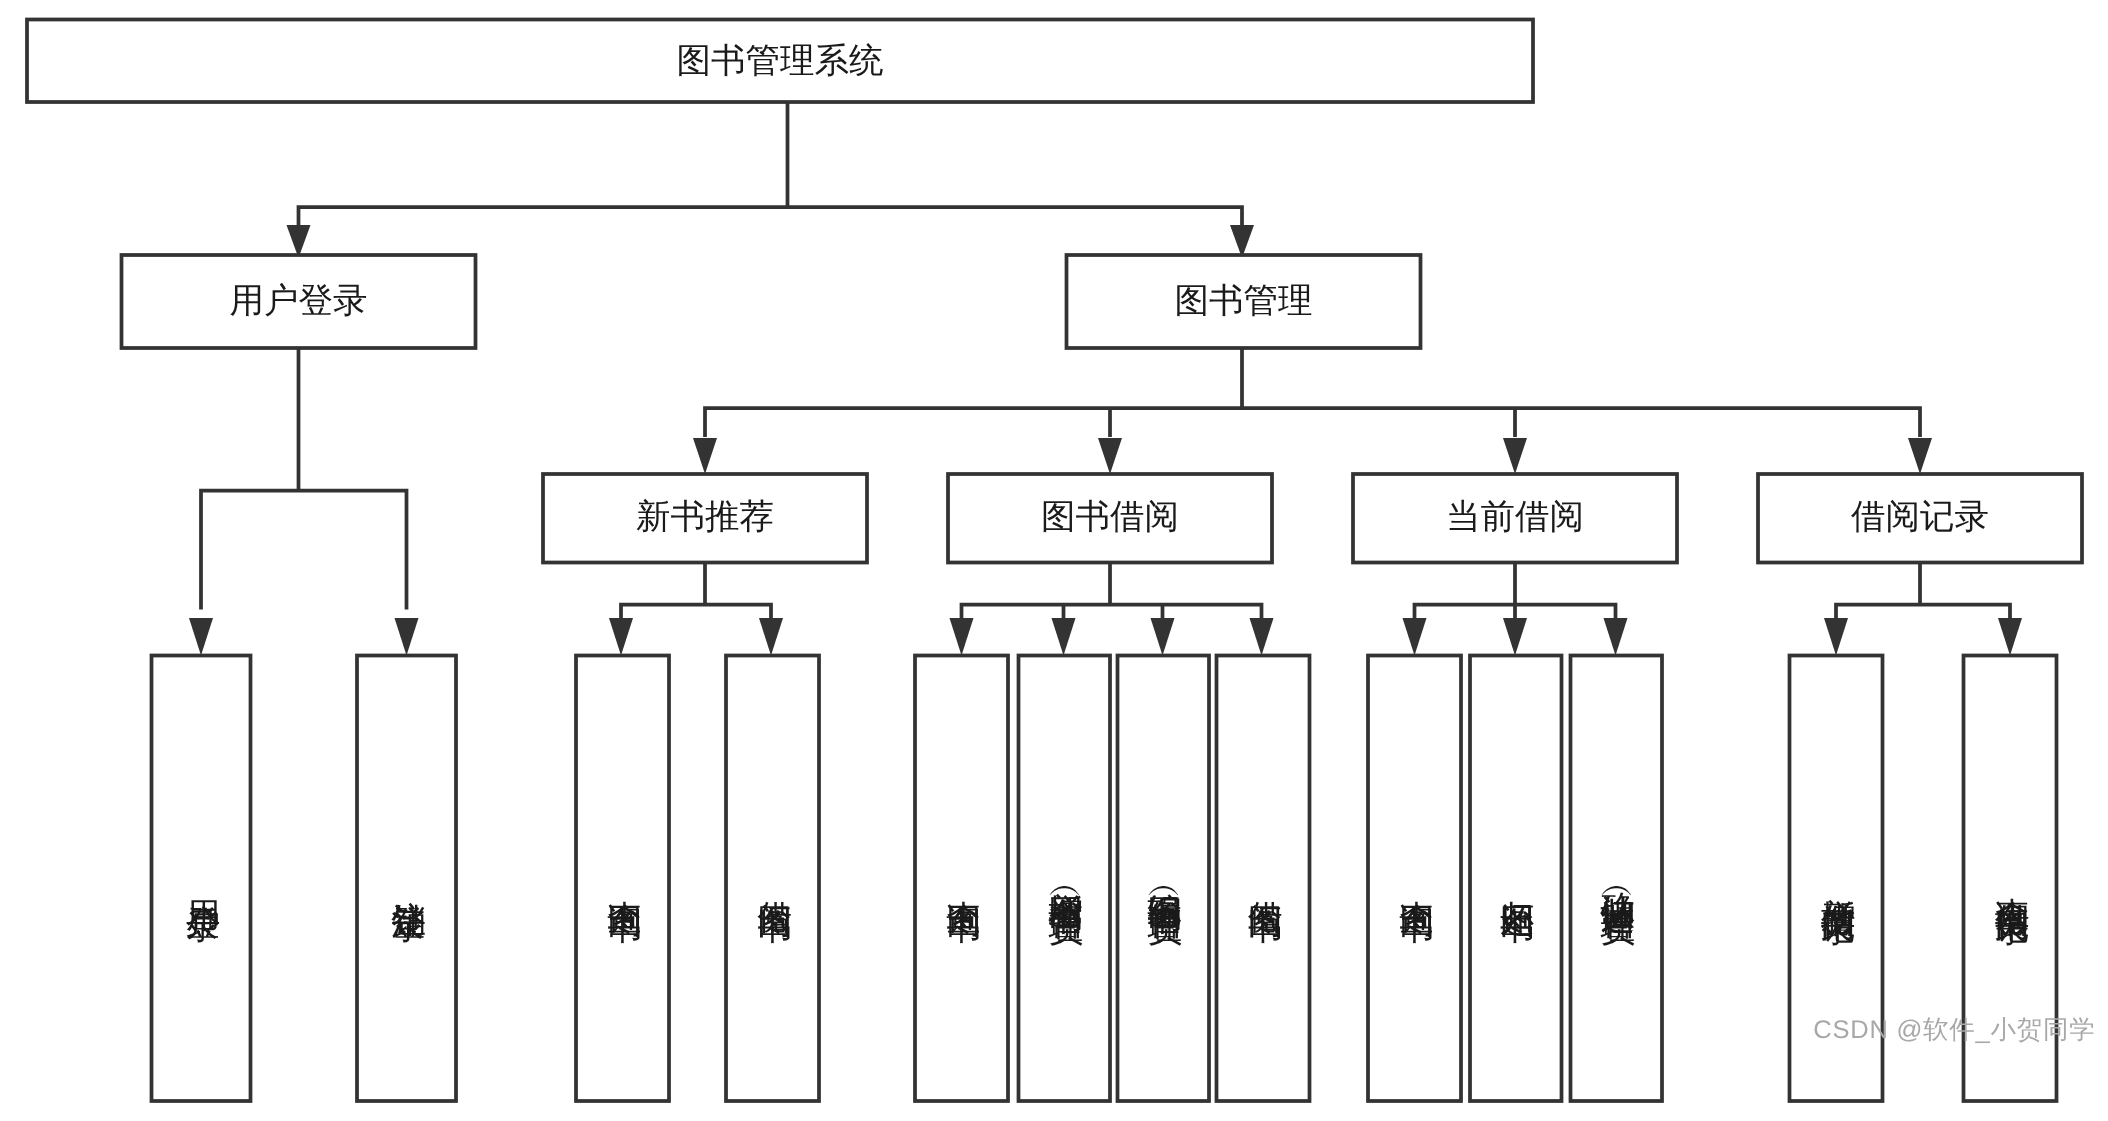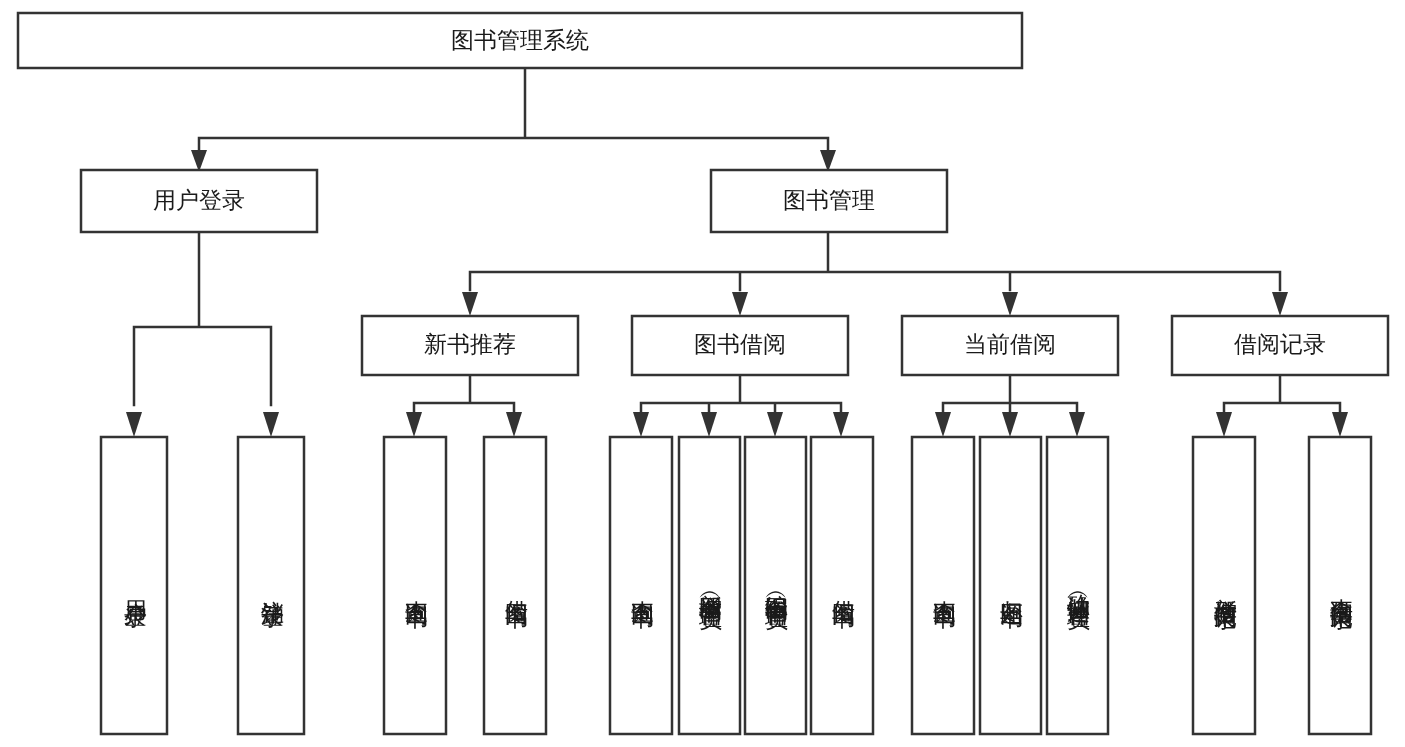--- a/index.html
+++ b/index.html
@@ -205,14 +205,15 @@
       <text class="node-label label-v" x="1224" y="586">新增借阅记录</text>
     </g>
 
     <g>
       <rect class="node-box" x="1309" y="437" width="62" height="297"></rect>
       <text class="node-label label-v" x="1340" y="586">查询借阅记录</text>
     </g>
 
   </svg>
 
+  <div class="watermark">CSDN @软件_小贺同学</div>
 
 </div>
 
 </body></html>

